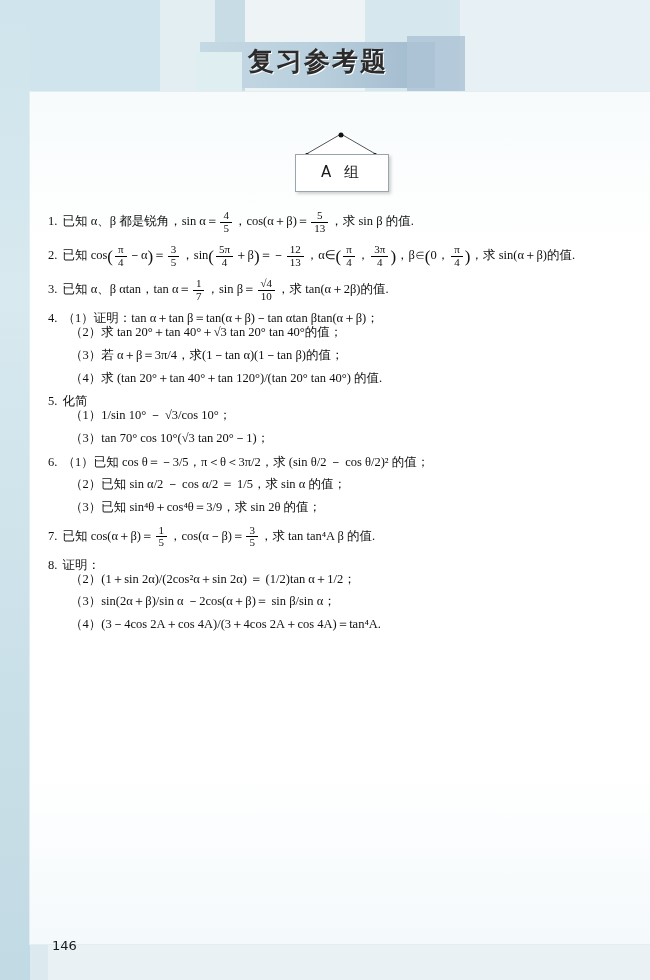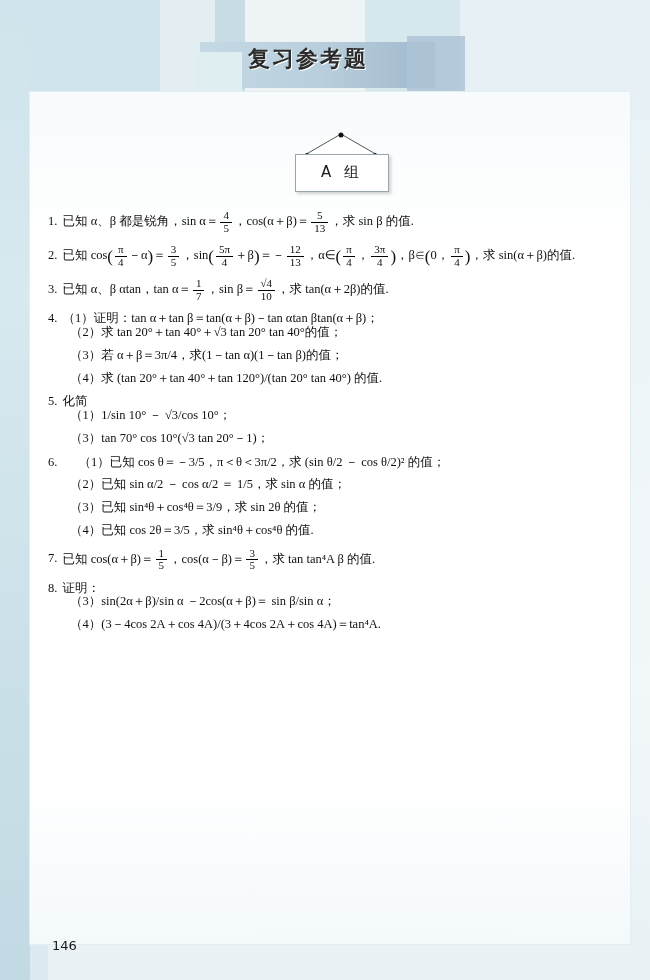--- a/index.html
+++ b/index.html
@@ -60,36 +60,37 @@
   }
   .title-bar .sq2 {
     position: absolute; right: -30px; top: -6px; width: 58px; height: 58px;
     background: #aec4d6;
     opacity: .85;
   }
   .page-title {
     position: absolute;
     left: 248px;
     top: 44px;
-    font-size: 22px;
+    font-size: 26px;
     font-weight: bold;
     letter-spacing: 2px;
     color: #2b2b2b;
     font-family: "DejaVu Sans", sans-serif;
     text-shadow: 1px 1px 0 #ffffff;
   }
 
   .content-card {
     position: absolute;
     left: 30px;
     top: 92px;
     width: 600px;
     height: 852px;
     background: linear-gradient(180deg, #f7fbfc 0%, #ffffff 18%, #ffffff 80%, #f4f9fb 100%);
     box-shadow: 0 0 0 1px #e3eef2;
+    padding-left: 20px;
   }
 
   
   .group-banner {
     position: absolute;
     left: 265px;
     top: 62px;
     width: 92px;
     height: 36px;
     background: #ffffff;
@@ -218,34 +219,34 @@
 
       <div class="item">
         <span class="num">5.</span>
         <span>化简</span>
         <span class="sub">（1）1/sin 10° － √3/cos 10°；</span>
         <span class="sub">（3）tan 70° cos 10°(√3 tan 20°－1)；</span>
       </div>
 
       <div class="item">
         <span class="num">6.</span>
-        <span class="sub" style="display:inline-block;margin-left:16px">（1）已知 cos θ＝－3/5，π＜θ＜3π/2，求 (sin θ/2 － cos θ/2)² 的值；</span>
+        <span class="sub" style="display:inline-block;margin-left:0">（1）已知 cos θ＝－3/5，π＜θ＜3π/2，求 (sin θ/2 － cos θ/2)² 的值；</span>
         <span class="sub">（2）已知 sin α/2 － cos α/2 ＝ 1/5，求 sin α 的值；</span>
         <span class="sub">（3）已知 sin⁴θ＋cos⁴θ＝3/9，求 sin 2θ 的值；</span>
-        <span class="sub">（4）已知 cos 2θ＝3/5，求 sin⁴θ＋cos⁴θ 的值.</span>
       </div>
 
       <div class="item">
         <span class="num">7.</span>
         <span>已知 cos(α＋β)＝</span><span class="frac"><span class="n">1</span><span class="d">5</span></span><span>，cos(α－β)＝</span><span class="frac"><span class="n">3</span><span class="d">5</span></span><span>，求 tan tan⁴A β 的值.</span>
       </div>
 
       <div class="item">
         <span class="num">8.</span>
         <span>证明：</span>
+        <span class="sub">（2）(1＋sin 2α)/(2cos²α＋sin 2α) ＝ (1/2)tan α＋1/2；</span>
         <span class="sub">（3）sin(2α＋β)/sin α －2cos(α＋β)＝ sin β/sin α；</span>
         <span class="sub">（4）(3－4cos 2A＋cos 4A)/(3＋4cos 2A＋cos 4A)＝tan⁴A.</span>
       </div>
 
     </div>
   </div>
 
   <div class="page-number">146</div>
 </div>
 

